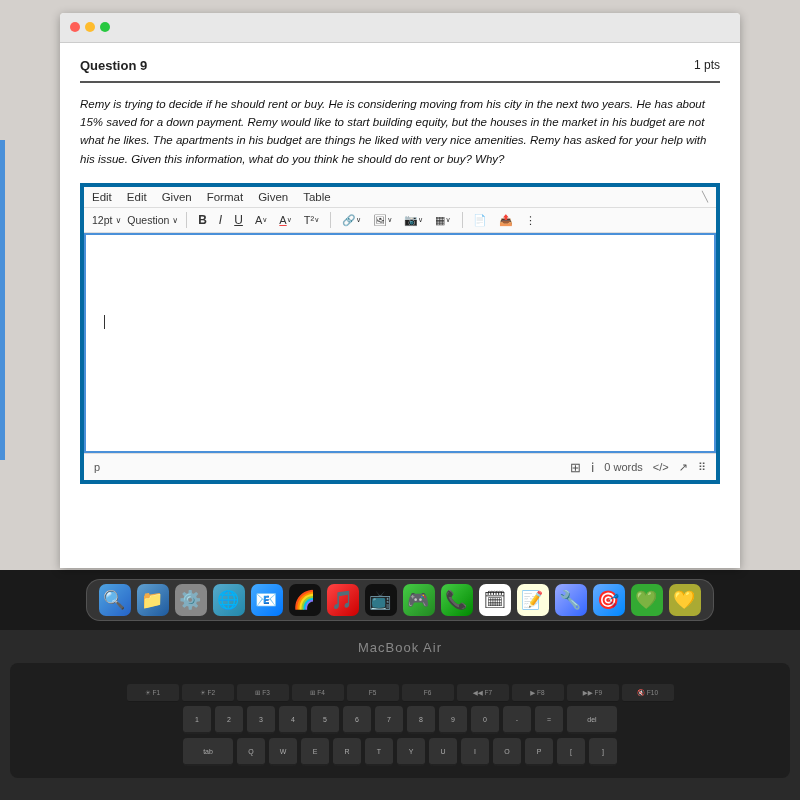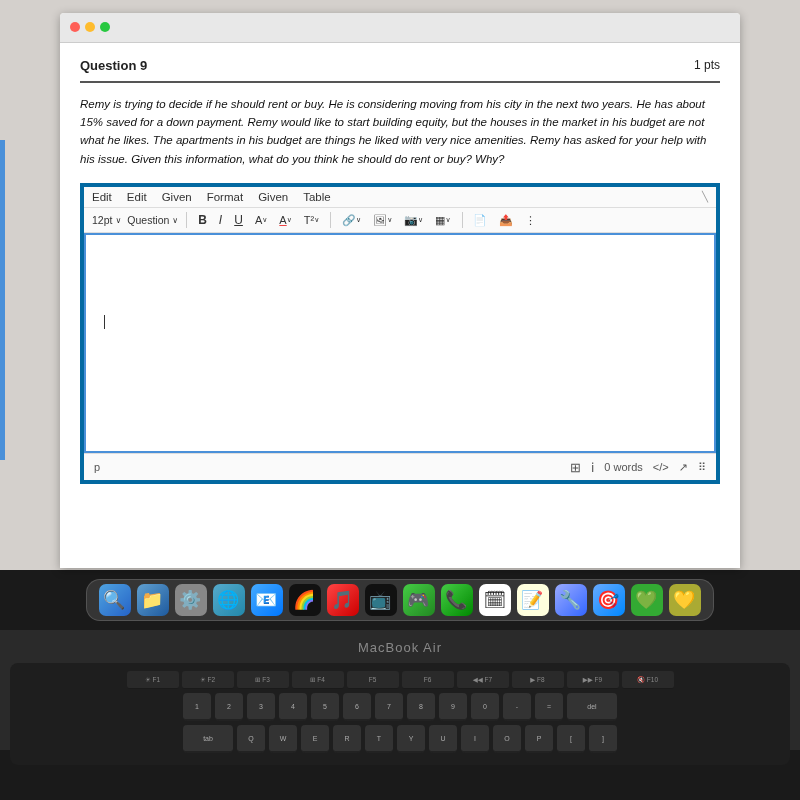--- a/index.html
+++ b/index.html
@@ -247,21 +247,21 @@
       align-items: center;
       justify-content: center;
       font-size: 18px;
       cursor: pointer;
     }
 
     
     .laptop-body {
       background: #2a2a2a;
       width: 800px;
-      height: 120px;
+      height: 170px;
       display: flex;
       flex-direction: column;
       align-items: center;
       justify-content: flex-start;
       padding-top: 5px;
     }
 
     .macbook-text {
       color: #888;
       font-size: 13px;

